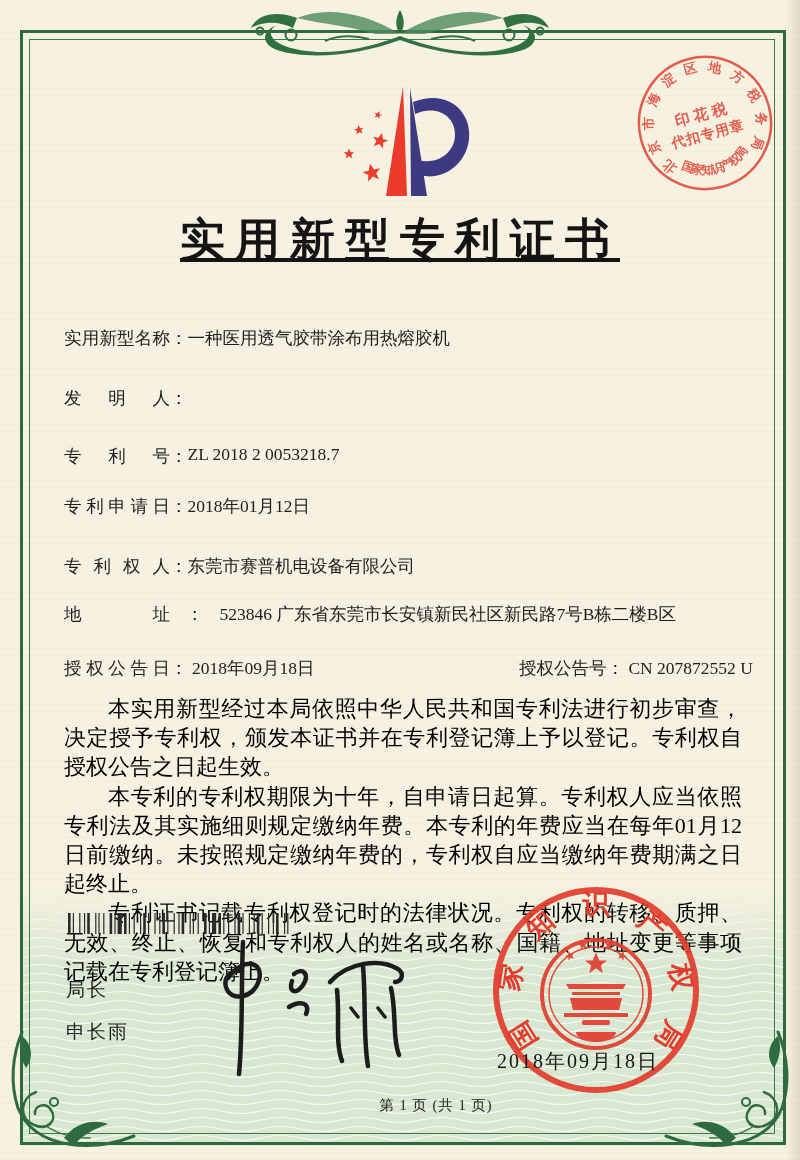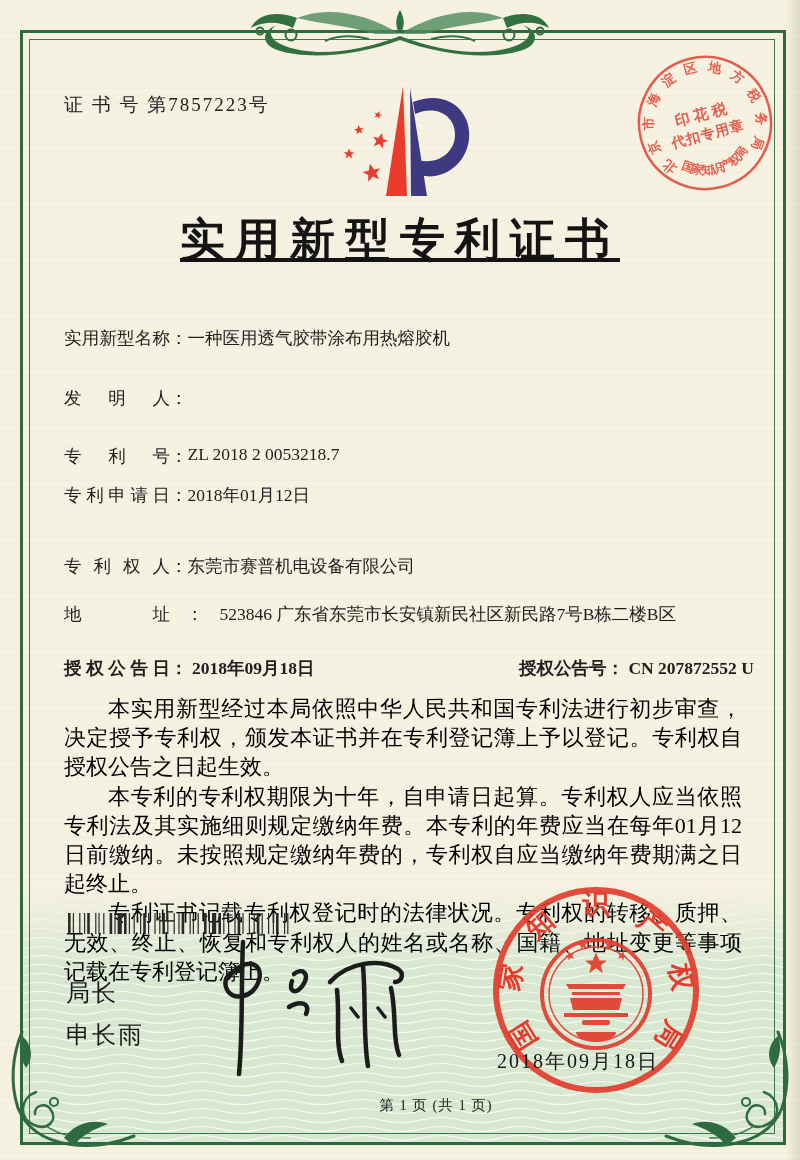--- a/index.html
+++ b/index.html
@@ -25,21 +25,21 @@
   .flabel{display:inline-block;width:106px;text-align:justify;text-align-last:justify;flex:0 0 106px;}
   .fcolon{flex:0 0 auto;}
   .fvalue{flex:1 1 auto;}
   .grant-right{position:absolute;left:455px;top:0;white-space:nowrap;}
   .grant-wrap{position:relative;width:100%;}
 
   .body-text{position:absolute;left:64px;top:694px;width:678px;font-size:22px;line-height:29.2px;color:#000000;text-align:justify;z-index:4;}
   .body-text p{margin:0;text-indent:2em;}
 
   .barcode{position:absolute;left:68px;top:913px;z-index:4;}
-  .officer{position:absolute;left:66px;font-size:24px;color:#1b1b1b;z-index:4;letter-spacing:2px;}
+  .officer{position:absolute;left:66px;font-size:19px;color:#1b1b1b;z-index:4;letter-spacing:2px;}
   .officer.t1{top:977px;}
   .officer.t2{top:1013px;margin-top:6px;}
   .signature{position:absolute;left:182px;top:922px;z-index:4;}
 
   .seal-main{position:absolute;left:488px;top:882px;z-index:5;}
   .seal-date{position:absolute;left:497px;top:1048px;font-size:20px;letter-spacing:2px;color:#151515;z-index:6;white-space:nowrap;}
   .seal-tax{position:absolute;left:630px;top:48px;z-index:5;}
 
   .footer{position:absolute;left:0;top:1096px;width:100%;text-align:center;font-size:14.5px;color:#222;z-index:4;letter-spacing:1px;padding-left:36px;}
 </style>
@@ -117,21 +117,20 @@
     <g transform="translate(132,0) scale(-1,1)" fill="none" stroke="#2f6b40" stroke-linecap="round">
       <path d="M16,6 C6,30 4,58 12,82 C20,102 38,114 62,118 C86,122 108,118 128,110" stroke-width="3"></path>
       <path d="M30,66 C14,72 12,92 28,99 C42,105 52,94 45,84 C40,76 28,79 29,88" stroke-width="2.5"></path>
       <path d="M58,112 C68,98 86,92 102,98 C88,103 74,110 68,120 Z" fill="#2f6b40" stroke="none"></path>
       <path d="M16,10 C26,18 28,32 20,42 C14,32 12,20 16,10 Z" fill="#2f6b40" stroke="none"></path>
       <path d="M40,100 C52,108 68,112 84,112" stroke-width="1.5"></path>
       <circle cx="48" cy="76" r="4" stroke-width="2"></circle>
     </g>
   </svg>
 
-  <div class="cert-no">证 书 号 第7857223号</div>
 
   <svg class="logo" viewBox="0 0 160 120">
     <defs>
       <polygon id="lstar" points="0,-10 2.9,-3.1 9.5,-3.1 4.2,1.2 5.9,8.1 0,3.8 -5.9,8.1 -4.2,1.2 -9.5,-3.1 -2.9,-3.1"></polygon>
     </defs>
     <g fill="#ea3b2d">
       <use href="#lstar" transform="translate(52,31) scale(0.42) rotate(18)"></use>
       <use href="#lstar" transform="translate(33,46) scale(0.5) rotate(-8)"></use>
       <use href="#lstar" transform="translate(54,57) scale(0.82) rotate(14)"></use>
       <use href="#lstar" transform="translate(23,70) scale(0.55)"></use>
@@ -153,36 +152,36 @@
   </div>
   <div class="frow" style="top:386px;">
     <span class="flabel">发明人</span>
       <span class="fcolon">：</span>
   </div>
   <div class="frow" style="top:444px;">
     <span class="flabel">专利号</span>
       <span class="fcolon">：</span>
     <span class="fvalue">ZL 2018 2 0053218.7</span>
   </div>
-  <div class="frow" style="top:483px;font-family:Liberation Serif, serif;">
+  <div class="frow" style="top:494px;font-family:Liberation Serif, serif;">
     <span class="flabel">专利申请日</span>
       <span class="fcolon">：</span>
     <span class="fvalue">2018年01月12日</span>
   </div>
   <div class="frow" style="top:554px;">
     <span class="flabel">专利权人</span>
       <span class="fcolon">：</span>
     <span class="fvalue">东莞市赛普机电设备有限公司</span>
   </div>
   <div class="frow" style="top:602px;gap:16px;">
     <span class="flabel">地址</span>
       <span class="fcolon">：</span>
     <span class="fvalue">523846  广东省东莞市长安镇新民社区新民路7号B栋二楼B区</span>
   </div>
-  <div class="frow" style="top:656px;font-weight:bold;">
+  <div class="frow" style="top:656px;">
     <div class="grant-wrap">
       <span>
         <span class="flabel">授权公告日</span><span class="fcolon">：</span>
         <span>2018年09月18日</span>
       </span>
       <span class="grant-right">
         <span>授权公告号</span><span>：</span>
         <span>CN 207872552 U</span>
       </span>
     </div>

